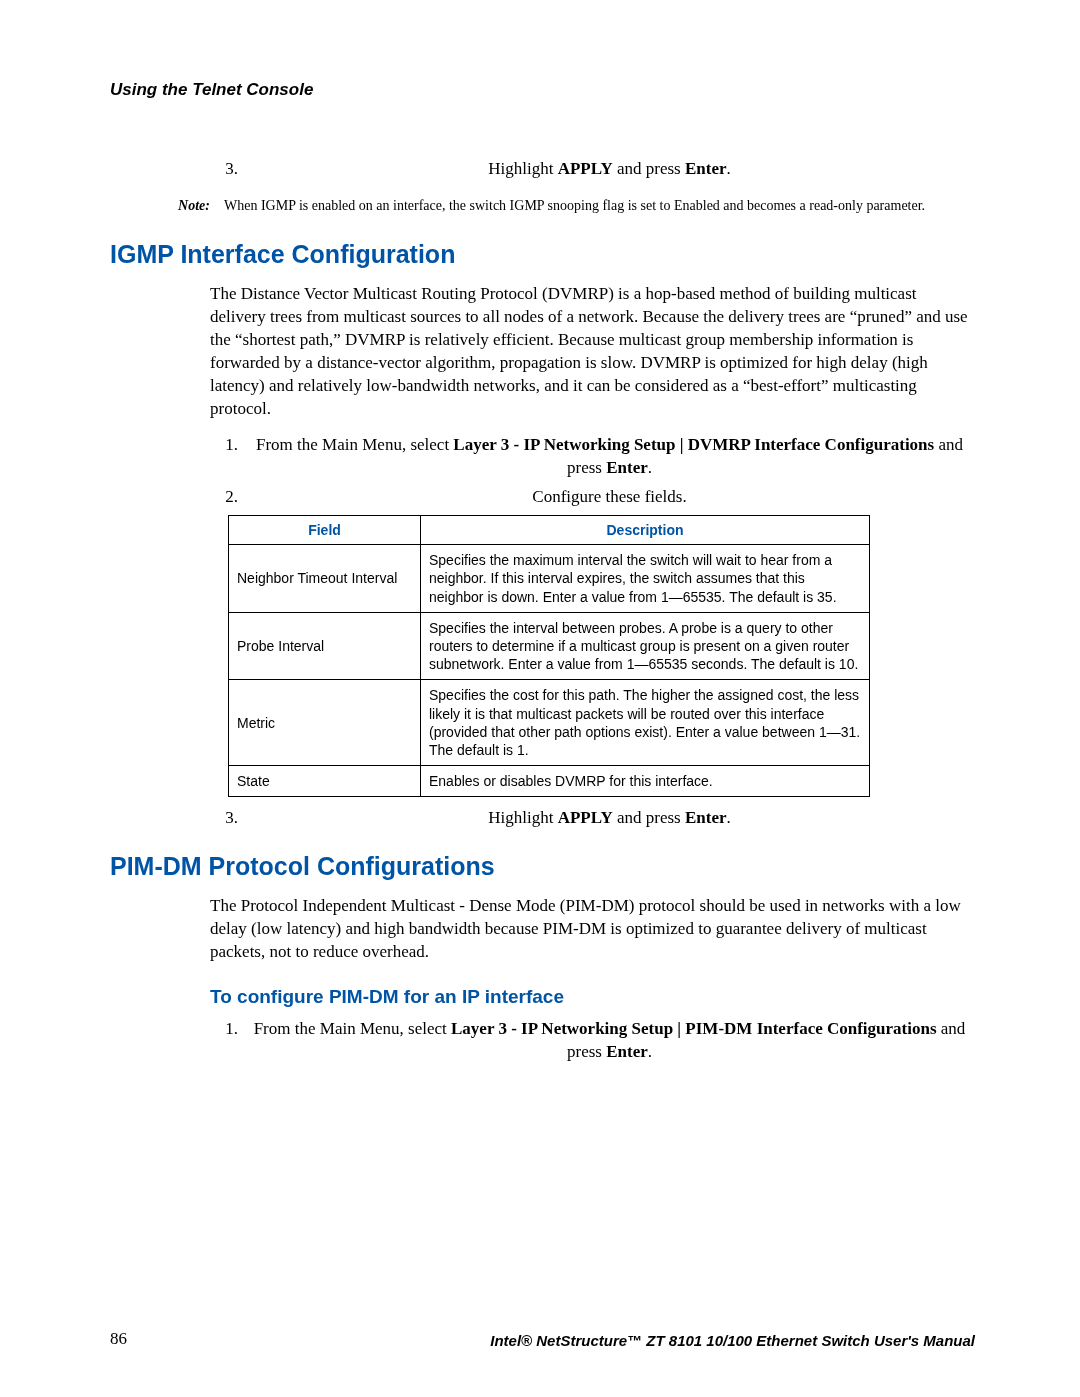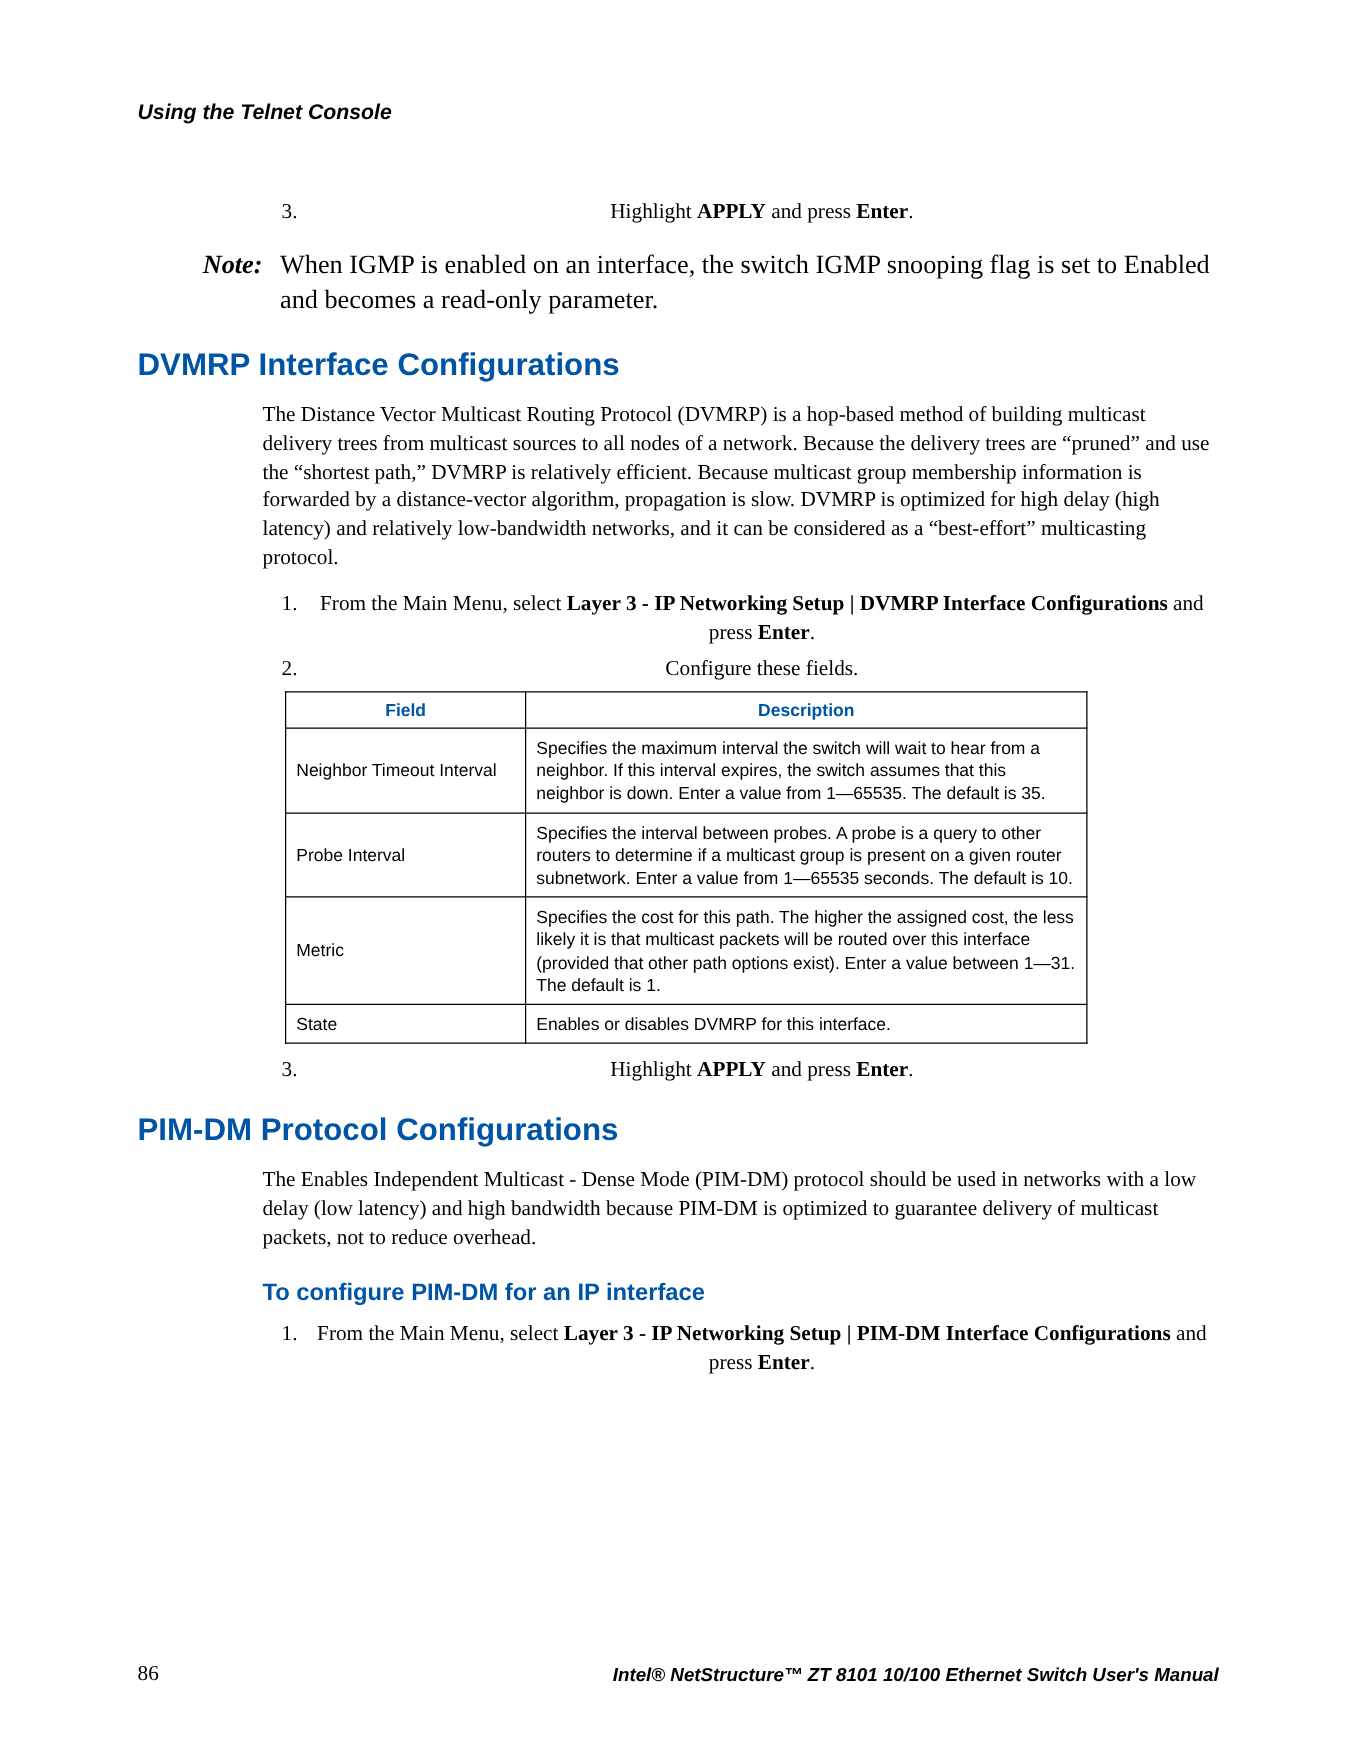--- a/index.html
+++ b/index.html
@@ -38,21 +38,21 @@
   .ol-num {
     width: 28px;
     flex: 0 0 28px;
     text-align: right;
     padding-right: 6px;
   }
   .ol-text { flex: 1; text-align: center; }
   .note-row {
     display: flex;
     margin: 16px 0 24px 0;
-    font-size: 21px;
+    font-size: 14px;
     line-height: 1.35;
   }
   .note-label {
     width: 100px;
     flex: 0 0 100px;
     text-align: right;
     padding-right: 14px;
     font-style: italic;
     font-weight: bold;
   }
@@ -139,21 +139,21 @@
         <span>Highlight </span><b>APPLY</b><span> and press </span><b>Enter</b><span>.</span>
       </div>
     </div>
   </div>
 
   <div class="note-row">
     <div class="note-label">Note:</div>
     <div class="note-body">When IGMP is enabled on an interface, the switch IGMP snooping flag is set to Enabled and becomes a read-only parameter.</div>
   </div>
 
-  <h1 class="section">DVMRP Interface Configurations</h1>
+  <h1 class="section">IGMP Interface Configuration</h1>
 
   <div class="body-indent">
     <div class="para">The Distance Vector Multicast Routing Protocol (DVMRP) is a hop-based method of building multicast delivery trees from multicast sources to all nodes of a network. Because the delivery trees are “pruned” and use the “shortest path,” DVMRP is relatively efficient. Because multicast group membership information is forwarded by a distance-vector algorithm, propagation is slow. DVMRP is optimized for high delay (high latency) and relatively low-bandwidth networks, and it can be considered as a “best-effort” multicasting protocol.</div>
 
 
     <div class="ol-item">
       <div class="ol-num">1.</div>
       <div class="ol-text">
         <span>From the Main Menu, select </span><b>Layer 3 - IP Networking Setup | DVMRP Interface Configurations</b><span> and press </span><b>Enter</b><span>.</span>
       </div>
@@ -195,21 +195,21 @@
       <div class="ol-num">3.</div>
       <div class="ol-text">
         <span>Highlight </span><b>APPLY</b><span> and press </span><b>Enter</b><span>.</span>
       </div>
     </div>
   </div>
 
   <h1 class="section">PIM-DM Protocol Configurations</h1>
 
   <div class="body-indent">
-    <div class="para">The Enables Independent Multicast - Dense Mode (PIM-DM) protocol should be used in networks with a low delay (low latency) and high bandwidth because PIM-DM is optimized to guarantee delivery of multicast packets, not to reduce overhead.</div>
+    <div class="para">The Protocol Independent Multicast - Dense Mode (PIM-DM) protocol should be used in networks with a low delay (low latency) and high bandwidth because PIM-DM is optimized to guarantee delivery of multicast packets, not to reduce overhead.</div>
 
     <h2 class="sub">To configure PIM-DM for an IP interface</h2>
 
     <div class="ol-item">
       <div class="ol-num">1.</div>
       <div class="ol-text">
         <span>From the Main Menu, select </span><b>Layer 3 - IP Networking Setup | PIM-DM Interface Configurations</b><span> and press </span><b>Enter</b><span>.</span>
       </div>
     </div>
   </div>

